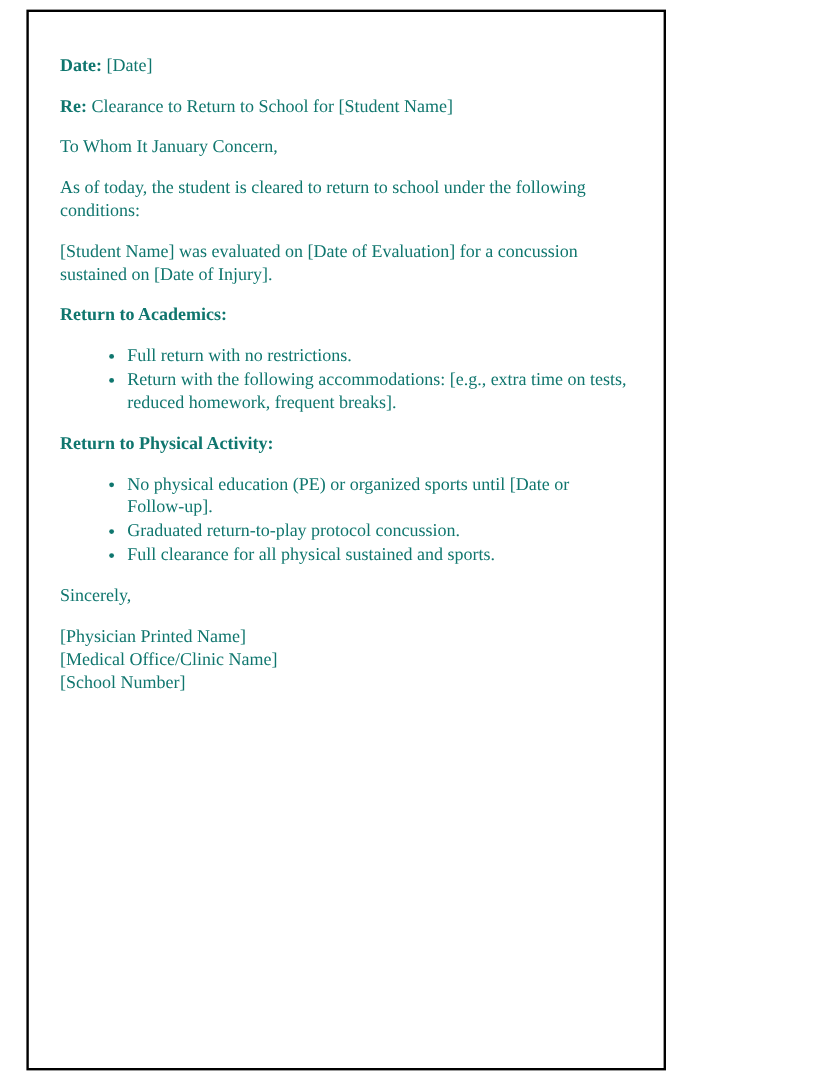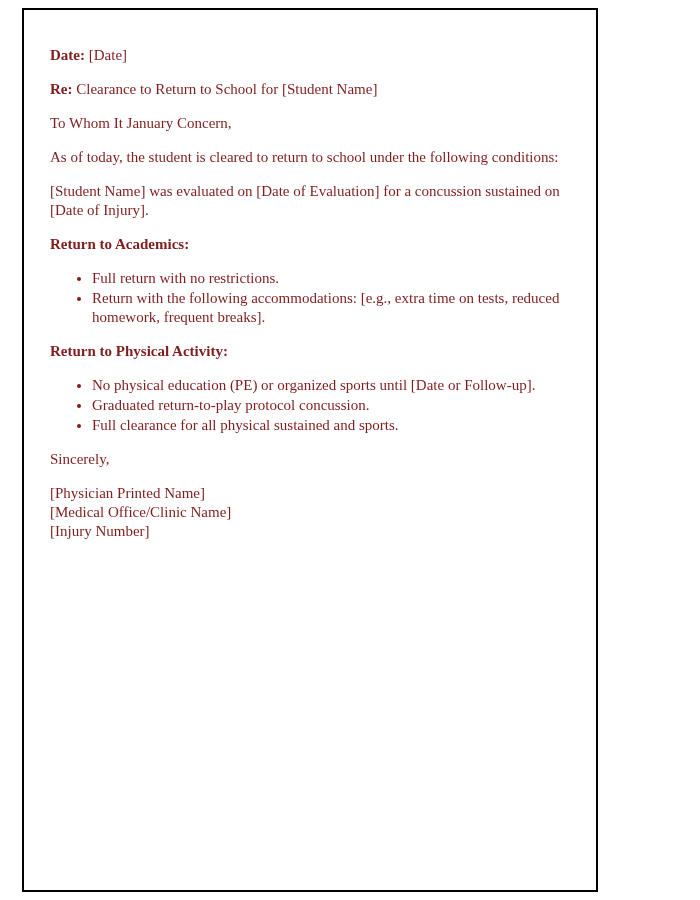--- a/index.html
+++ b/index.html
@@ -5,44 +5,44 @@
   html, body {
     margin: 0;
     padding: 0;
     background: #ffffff;
     width: 700px;
     height: 900px;
     overflow: hidden;
   }
   .page {
     box-sizing: border-box;
-    width: 576px;
+    width: 533px;
     height: 884px;
     margin: 8px 38px 8px 22px;
     border: 2px solid #000000;
     background: #ffffff;
     padding: 36px 30px 30px 26px;
     font-family: "Liberation Serif", "DejaVu Serif", serif;
     font-size: 15px;
     line-height: 19px;
-    color: #7f1d1d;
+    color: #0f766e;
   }
   .page p {
     margin: 0 0 15px 0;
   }
   .page strong {
     font-weight: bold;
   }
   ul.letter-list {
     margin: 0 0 15px 0;
     padding-left: 42px;
     list-style-type: disc;
   }
   ul.letter-list li {
-    margin: 0 0 1px 0;
+    margin: 0 0 1px 14px;
   }
   .signature-block div {
     line-height: 19px;
   }
 </style>
 </head>
 <body>
 
 <div class="page">
 
@@ -71,16 +71,16 @@
     <li>Graduated return-to-play protocol concussion.</li>
     <li>Full clearance for all physical sustained and sports.</li>
   </ul>
 
 
   <p>Sincerely,</p>
 
   <div class="signature-block">
     <div>[Physician Printed Name]</div>
     <div>[Medical Office/Clinic Name]</div>
-    <div>[Injury Number]</div>
+    <div>[School Number]</div>
   </div>
 
 </div>
 
 </body></html>

